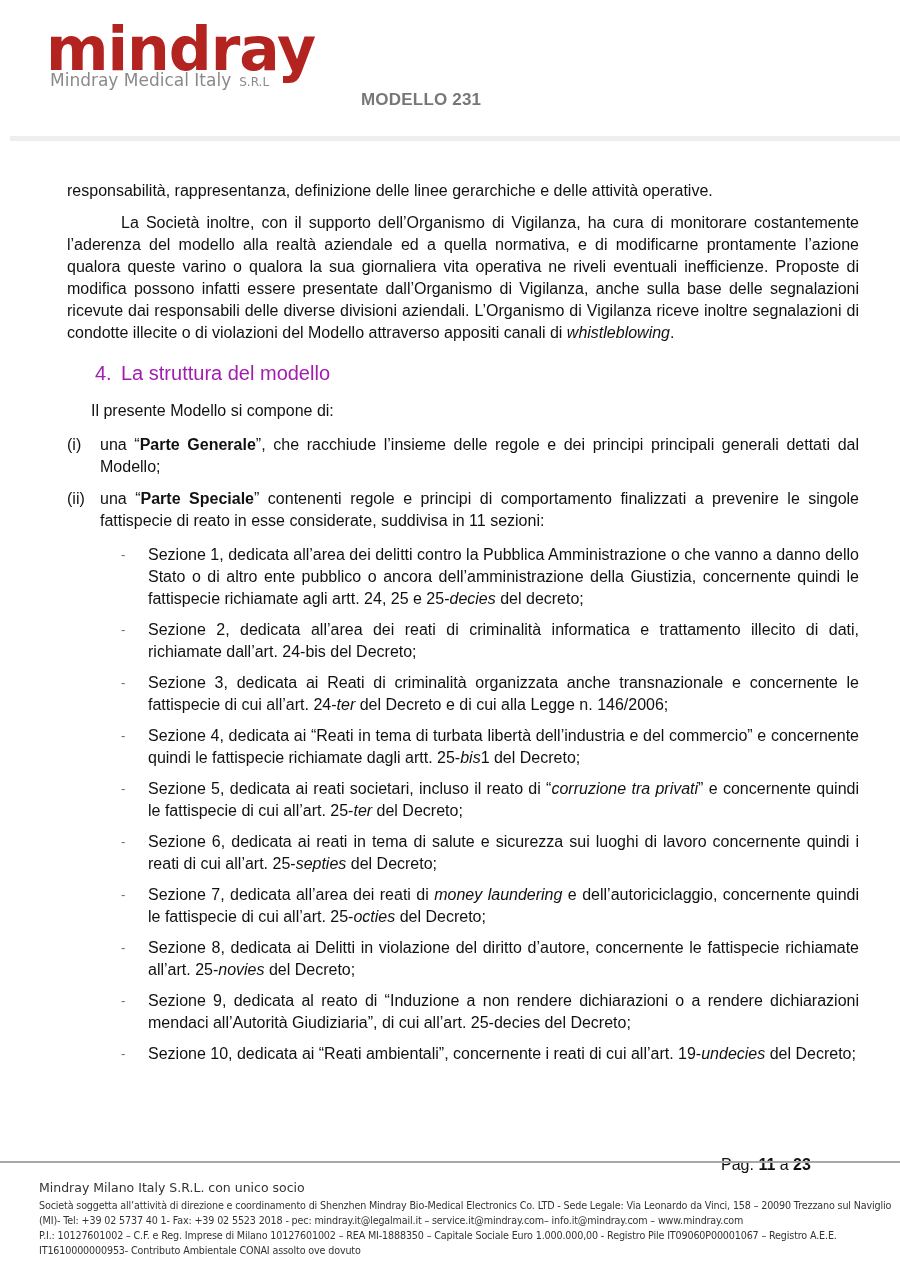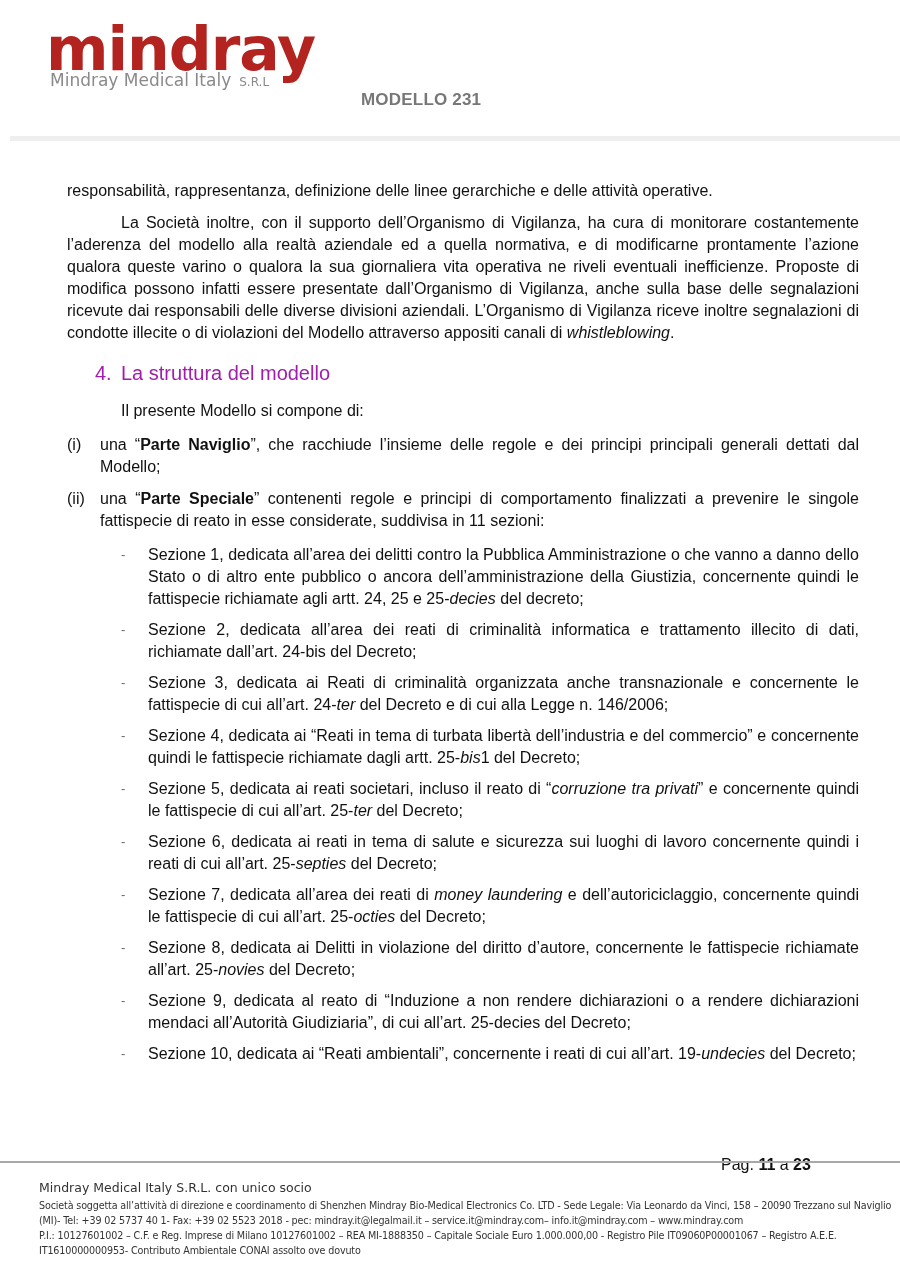--- a/index.html
+++ b/index.html
@@ -25,21 +25,21 @@
   .header-band { position: absolute; left: 10px; top: 136px; width: 890px; height: 5px; background: #eeeeee; }
 
   .content {
     position: absolute; left: 67px; top: 180px; width: 792px;
     font-size: 16px; line-height: 22px; text-align: justify; color: #111;
   }
   .p { margin: 0 0 10px 0; }
   .indent { text-indent: 54px; }
   .heading { color: #a21caf; margin: 18px 0 16px 28px; font-size: 20px; }
   .heading .num { display: inline-block; width: 26px; }
-  .intro { margin: 0 0 12px 54px; }
+  .intro { margin: 0 0 12px 24px; }
   .roman { position: relative; padding-left: 33px; margin-bottom: 10px; }
   .roman .mark { position: absolute; left: 0; top: 0; }
   .sections { margin-top: 12px; }
   .sec { position: relative; padding-left: 81px; margin-bottom: 9px; }
   .sec .dash { position: absolute; left: 54px; top: 0; color: #666; font-size: 13px; }
   i { font-style: italic; }
   b { font-weight: bold; }
 
   .pageno { position: absolute; left: 721px; top: 1120px; font-size: 16px; color: #111; margin-top: 36px; }
   .footer-rule { position: absolute; left: 0; top: 1161px; width: 900px; height: 2px; background: #a8a8a8; }
@@ -62,21 +62,21 @@
 <div class="content">
   <p class="p">responsabilità, rappresentanza, definizione delle linee gerarchiche e delle attività operative.</p>
   <p class="p indent"><span>La Società inoltre, con il supporto dell’Organismo di Vigilanza, ha cura di monitorare costantemente l’aderenza del modello alla realtà aziendale ed a quella normativa, e di modificarne prontamente l’azione qualora queste varino o qualora la sua giornaliera vita operativa ne riveli eventuali inefficienze. Proposte di modifica possono infatti essere presentate dall’Organismo di Vigilanza, anche sulla base delle segnalazioni ricevute dai responsabili delle diverse divisioni aziendali. L’Organismo di Vigilanza riceve inoltre segnalazioni di condotte illecite o di violazioni del Modello attraverso appositi canali di </span><i>whistleblowing</i><span>.</span></p>
 
   <div class="heading"><span class="num">4.</span><span>La struttura del modello</span></div>
 
   <p class="p intro">Il presente Modello si compone di:</p>
 
   <div class="roman">
     <span class="mark">(i)</span>
-    <span>una “</span><b>Parte Naviglio</b><span>”, che racchiude l’insieme delle regole e dei principi principali generali dettati dal Modello;</span>
+    <span>una “</span><b>Parte Generale</b><span>”, che racchiude l’insieme delle regole e dei principi principali generali dettati dal Modello;</span>
   </div>
   <div class="roman">
     <span class="mark">(ii)</span>
     <span>una “</span><b>Parte Speciale</b><span>” contenenti regole e principi di comportamento finalizzati a prevenire le singole fattispecie di reato in esse considerate, suddivisa in 11 sezioni:</span>
   </div>
 
   <div class="sections">
     <div class="sec"><span class="dash">-</span><span>Sezione 1, dedicata all’area dei delitti contro la Pubblica Amministrazione o che vanno a danno dello Stato o di altro ente pubblico o ancora dell’amministrazione della Giustizia, concernente quindi le fattispecie richiamate agli artt. 24, 25 e 25-</span><i>decies</i><span> del decreto;</span></div>
     <div class="sec"><span class="dash">-</span><span>Sezione 2, dedicata all’area dei reati di criminalità informatica e trattamento illecito di dati, richiamate dall’art. 24-bis del Decreto;</span></div>
     <div class="sec"><span class="dash">-</span><span>Sezione 3, dedicata ai Reati di criminalità organizzata anche transnazionale e concernente le fattispecie di cui all’art. 24-</span><i>ter</i><span> del Decreto e di cui alla Legge n. 146/2006;</span></div>
@@ -87,18 +87,18 @@
     <div class="sec"><span class="dash">-</span><span>Sezione 8, dedicata ai Delitti in violazione del diritto d’autore, concernente le fattispecie richiamate all’art. 25-</span><i>novies</i><span> del Decreto;</span></div>
     <div class="sec"><span class="dash">-</span><span>Sezione 9, dedicata al reato di “Induzione a non rendere dichiarazioni o a rendere dichiarazioni mendaci all’Autorità Giudiziaria”, di cui all’art. 25-decies del Decreto;</span></div>
     <div class="sec"><span class="dash">-</span><span>Sezione 10, dedicata ai “Reati ambientali”, concernente i reati di cui all’art. 19-</span><i>undecies</i><span> del Decreto;</span></div>
   </div>
 </div>
 
 <div class="pageno"><span>Pag.</span> <b>11</b> <span>a</span> <b>23</b></div>
 
 <div class="footer-rule"></div>
 <div class="footer">
-  <div class="co">Mindray Medical Italy S.R.L. con unico socio</div>
+  <div class="co">Mindray Milano Italy S.R.L. con unico socio</div>
   <div class="line">Società soggetta all’attività di direzione e coordinamento di Shenzhen Mindray Bio-Medical Electronics Co. LTD - Sede Legale: Via Leonardo da Vinci, 158 –  20090 Trezzano sul Naviglio</div>
   <div class="line">(MI)- Tel: +39  02 5737 40 1- Fax: +39 02 5523 2018  - pec: mindray.it@legalmail.it – service.it@mindray.com–  info.it@mindray.com – www.mindray.com</div>
   <div class="line">P.I.: 10127601002 – C.F. e Reg. Imprese di Milano 10127601002 –  REA MI-1888350 – Capitale Sociale Euro 1.000.000,00  - Registro Pile IT09060P00001067  – Registro A.E.E.</div>
   <div class="line">IT1610000000953-  Contributo Ambientale CONAI assolto ove dovuto</div>
 </div>
 
 </body></html>

